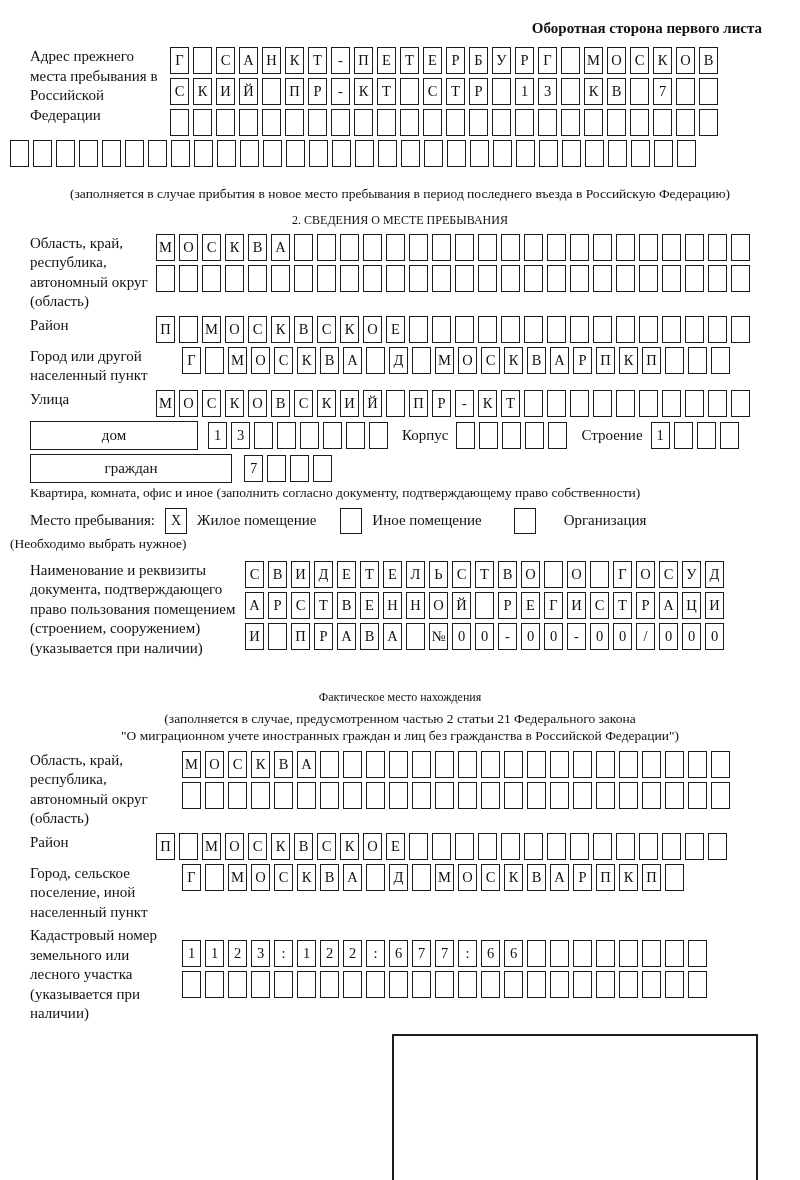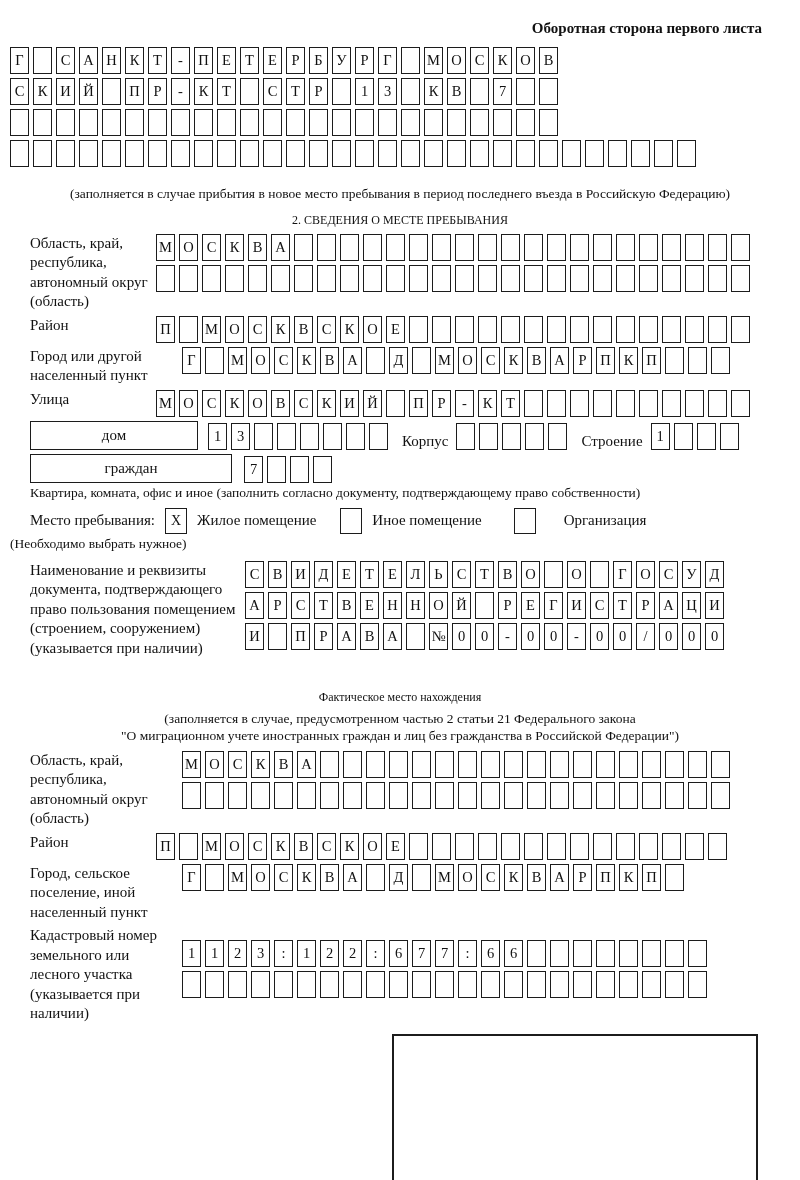--- a/index.html
+++ b/index.html
@@ -39,21 +39,21 @@
   .note-left{padding-left:20px;}
   .sec-title{
     text-align:center;font-weight:normal;font-size:12px;
     margin:10px 0 6px 0;
   }
   .fieldrect{
     border:1.5px solid #1c1c1c;height:27px;
     display:inline-flex;align-items:center;justify-content:center;
     font-size:15px;flex-shrink:0;background:#fff;
   }
-  .houses{display:flex;align-items:flex-end;padding-left:20px;margin:4px 0 2px 0;}
+  .houses{display:flex;align-items:center;padding-left:20px;margin:4px 0 2px 0;}
   .inline-lbl{font-size:15px;padding:0 8px 0 10px;white-space:nowrap;}
   .chkrow{display:flex;align-items:center;padding-left:20px;margin:6px 0 2px 0;font-size:15px;}
   .chk{
     width:20px;height:24px;border:1.5px solid #1c1c1c;
     display:inline-flex;align-items:center;justify-content:center;
     font-size:14px;margin:0 10px;flex-shrink:0;background:#fff;
   }
   .stamp-wrap{margin-top:10px;display:flex;flex-direction:column;align-items:flex-end;padding-right:32px;}
   .stamp{
     width:362px;height:176px;border:2px solid #1c1c1c;background:#fff;
@@ -61,20 +61,21 @@
   .mt2{margin-top:19px;} .mt4{margin-top:4px;} .mt6{margin-top:6px;} .mt8{margin-top:8px;}
 </style>
 </head>
 <body>
 
 <div class="page">
 
   <div class="hdr">Оборотная сторона первого листа</div>
 
   <div class="rowgroup">
+    <div class="lbl">Адрес прежнего места пребывания в Российской Федерации</div>
     <div class="vrows">
       <div class="boxes">
           <span class="cell">Г</span>
           <span class="cell">&nbsp;</span>
           <span class="cell">С</span>
           <span class="cell">А</span>
           <span class="cell">Н</span>
           <span class="cell">К</span>
           <span class="cell">Т</span>
           <span class="cell">-</span>

